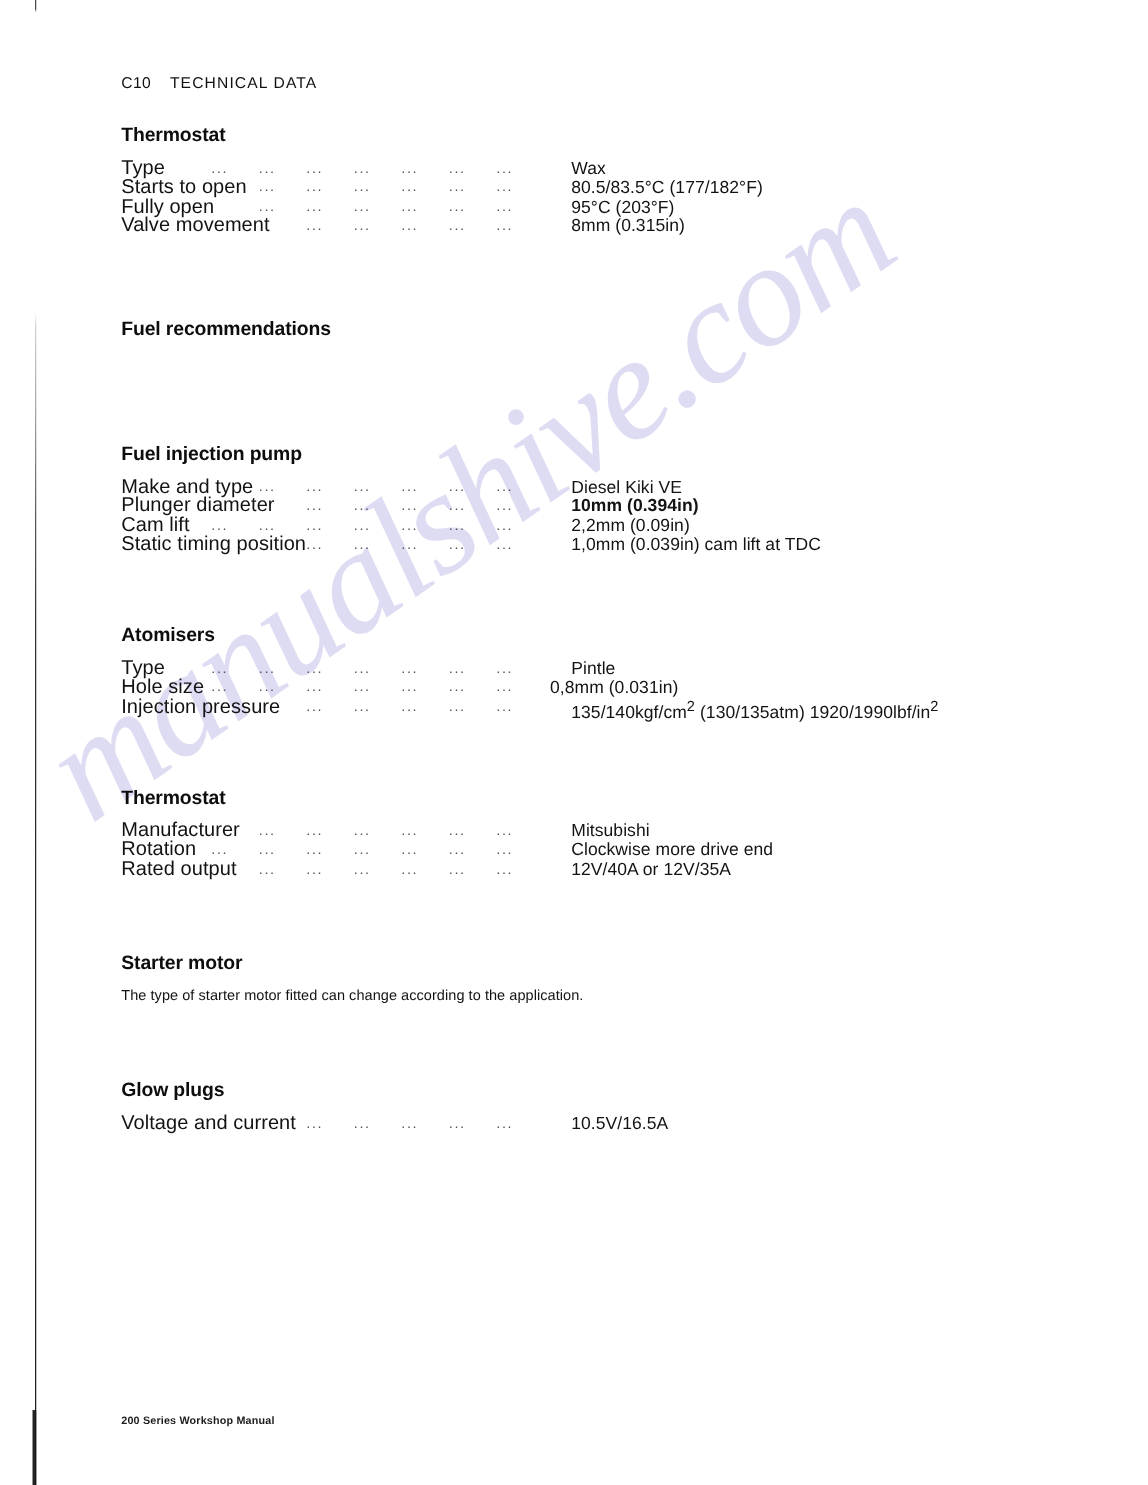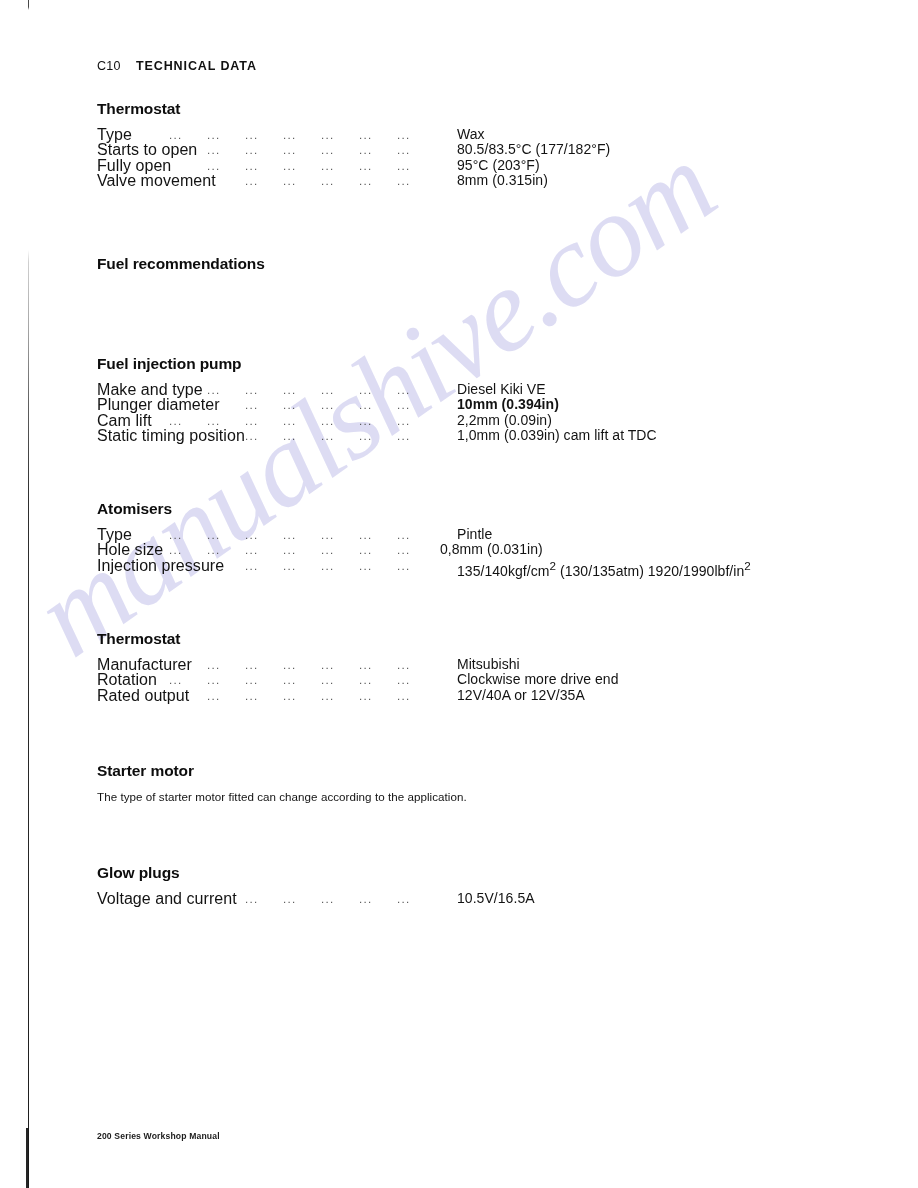--- a/index.html
+++ b/index.html
@@ -85,21 +85,21 @@
     top: 59px;
     left: 0;
     font-size: 12.5px;
     letter-spacing: 0.3px;
     white-space: nowrap;
   }
   .chapter-head .code {
     font-weight: normal;
   }
   .chapter-head .title {
-    font-weight: bold;
+    font-weight: normal;
     letter-spacing: 0.9px;
     margin-top: 40px;
   }
 
   .section {
     position: absolute;
     left: 0;
     width: 700px;
   }
 

